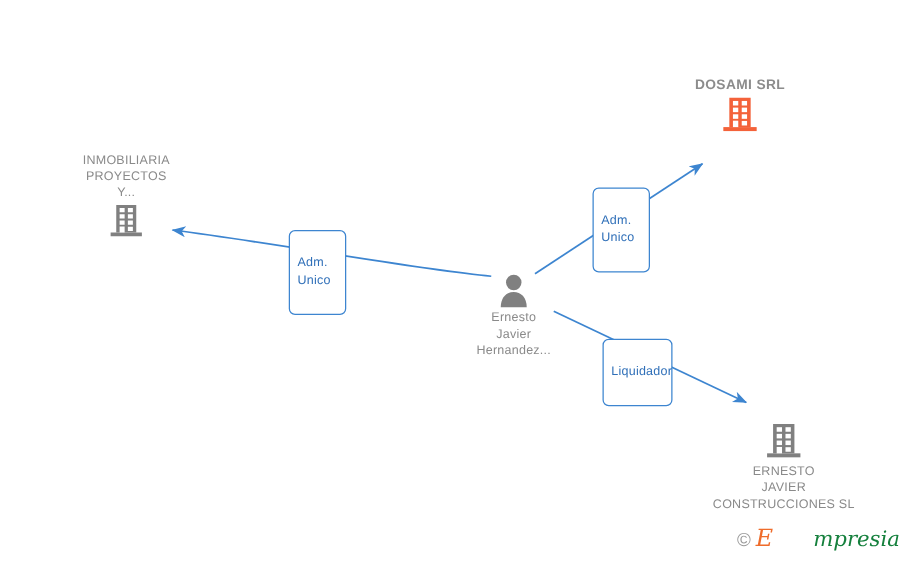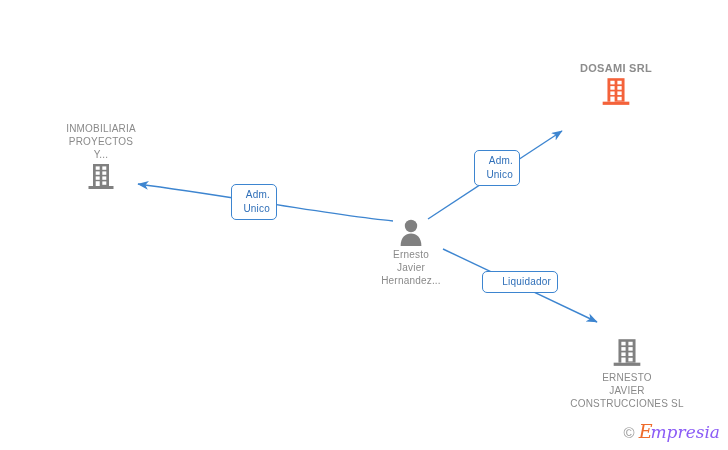--- a/index.html
+++ b/index.html
@@ -49,22 +49,22 @@
   }
   .edge-label {
     position: absolute;
     box-sizing: border-box;
     border: 1px solid #3d85d0;
     border-radius: 5px;
     background: #ffffff;
     color: #2f6fb8;
     font-size: 10px;
     line-height: 14px;
-    text-align: right;
-    padding: 3px 6px;
+    text-align: left;
+    padding: 19px 6px;
     white-space: pre-line;
     letter-spacing: 0.2px;
   }
   #watermark {
     position: absolute;
     right: 8px;
     bottom: 8px;
     display: flex;
     align-items: center;
     gap: 4px;
@@ -79,22 +79,23 @@
     font-style: italic;
     font-size: 19px;
     color: #ef6c2b;
     line-height: 19px;
     margin-right: -2px;
   }
   #watermark .wm-rest {
     font-family: "DejaVu Serif", serif;
     font-style: italic;
     font-size: 17px;
-    color: #8b5cf6;
+    color: #15803d;
     line-height: 19px;
+    margin-left: 34px;
   }
 </style>
 </head>
 <body>
 
 <div id="canvas">
 
   <svg id="edges" viewBox="0 0 728 450" width="728" height="450">
     <defs>
       <marker id="arrow" markerWidth="9" markerHeight="9" refX="7.5" refY="3.2" orient="auto" markerUnits="strokeWidth">
@@ -122,21 +123,21 @@
         <rect x="9.7" y="10.4" width="4" height="3.4" fill="#ffffff"></rect>
         <rect x="16.3" y="10.4" width="4" height="3.4" fill="#ffffff"></rect>
         <rect x="9.7" y="15.4" width="4" height="3.4" fill="#ffffff"></rect>
         <rect x="16.3" y="15.4" width="4" height="3.4" fill="#ffffff"></rect>
         <rect x="9.7" y="20.2" width="4" height="4.8" fill="#ffffff"></rect>
         <rect x="16.3" y="20.4" width="4" height="3.4" fill="#ffffff"></rect>
       </svg>
     </span>
   </div>
 
-  <div class="node" style="left:616px; top:62px;">
+  <div class="node" style="left:592px; top:62px;">
     <div class="node-label strong">DOSAMI SRL</div>
     <span class="icon-wrap">
       <svg width="32" height="32" viewBox="0 0 30 30" aria-hidden="true">
         <rect x="7" y="3" width="16" height="22" fill="#f4623a"></rect>
         <rect x="2.5" y="25" width="25" height="3" fill="#f4623a"></rect>
         <rect x="9.7" y="5.4" width="4" height="3.4" fill="#ffffff"></rect>
         <rect x="16.3" y="5.4" width="4" height="3.4" fill="#ffffff"></rect>
         <rect x="9.7" y="10.4" width="4" height="3.4" fill="#ffffff"></rect>
         <rect x="16.3" y="10.4" width="4" height="3.4" fill="#ffffff"></rect>
         <rect x="9.7" y="15.4" width="4" height="3.4" fill="#ffffff"></rect>
@@ -178,20 +179,20 @@
 JAVIER
 CONSTRUCCIONES SL</div>
   </div>
 
   <div class="edge-label" style="left:231px; top:184px; width:46px;">Adm.
 Unico</div>
 
   <div class="edge-label" style="left:474px; top:150px; width:46px;">Adm.
 Unico</div>
 
-  <div class="edge-label" style="left:482px; top:271px; width:76px; line-height:14px;">Liquidador</div>
+  <div class="edge-label" style="left:482px; top:271px; width:56px; line-height:14px;">Liquidador</div>
 
   <div id="watermark">
     <span class="wm-c">©</span>
     <span><span class="wm-e">E</span><span class="wm-rest">mpresia</span></span>
   </div>
 
 </div>
 
 </body></html>

